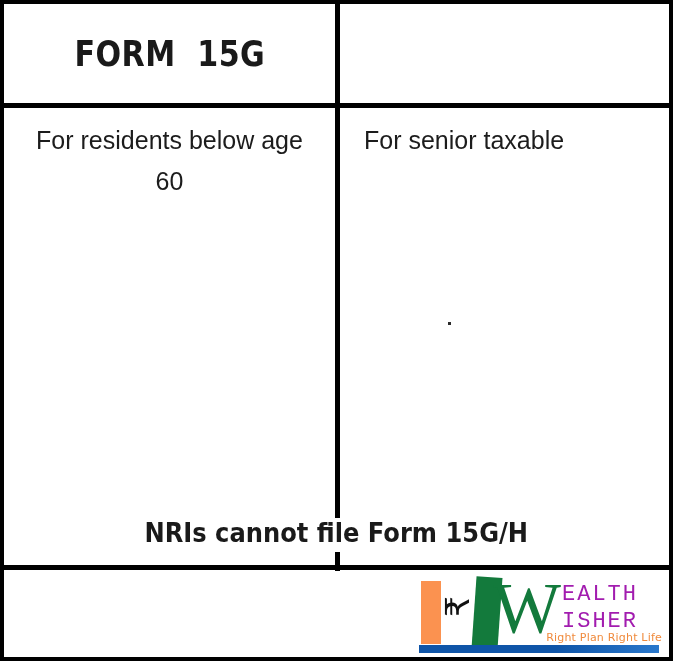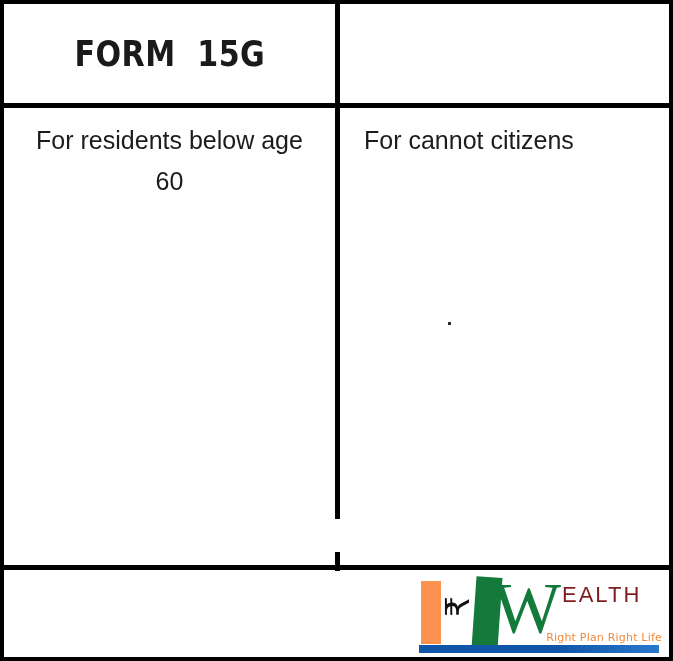--- a/index.html
+++ b/index.html
@@ -234,25 +234,25 @@
     font-family: "Liberation Serif", "DejaVu Serif", serif;
     font-size: 72px;
     line-height: 1;
     color: #137a3c;
     font-weight: 400;
   }
   .logo-words {
     position: absolute;
     left: 148px;
     top: 8px;
-    font-family: Liberation Sans, sans-serif;
+    font-family: Liberation Mono, monospace;
     font-size: 22px;
     line-height: 1.22;
     letter-spacing: 2px;
-    color: #7f1d1d;
+    color: #a21caf;
   }
   .logo-tagline {
     position: absolute;
     left: 98px;
     top: 57px;
     width: 150px;
     text-align: right;
     font-family: "DejaVu Sans", "Liberation Sans", sans-serif;
     font-size: 11px;
     font-weight: 400;
@@ -281,39 +281,43 @@
   <div class="rule-header"></div>
 
   <div class="body-row">
 
     <div class="body-cell-left">
       <div class="cell-text left-align-block">For residents below age 60</div>
       <div class="para-gap"></div>
     </div>
 
     <div class="body-cell-right">
-      <div class="cell-text right-cell-text">For cannot citizens</div>
+      <div class="cell-text right-cell-text">For senior taxable</div>
       <div class="stray-dot"></div>
     </div>
 
   </div>
 
   <div class="v-divider-top"></div>
   <div class="v-divider-mid"></div>
   <div class="v-divider-stub"></div>
 
+  <div class="note-row">
+    <span class="note-text">NRIs cannot file Form 15G/H</span>
+  </div>
   <div class="rule-note-bottom"></div>
 
   <div class="footer-row">
     <div class="logo">
       <div class="logo-orange-bar"></div>
       <div class="logo-rupee">₹</div>
       <div class="logo-green-bar"></div>
       <div class="logo-w">W</div>
       <div class="logo-words">
         <div>EALTH</div>
+        <div>ISHER</div>
       </div>
       <div class="logo-tagline">Right Plan Right Life</div>
       <div class="logo-blue-bar"></div>
     </div>
   </div>
 
 </div>
 
 </body></html>

